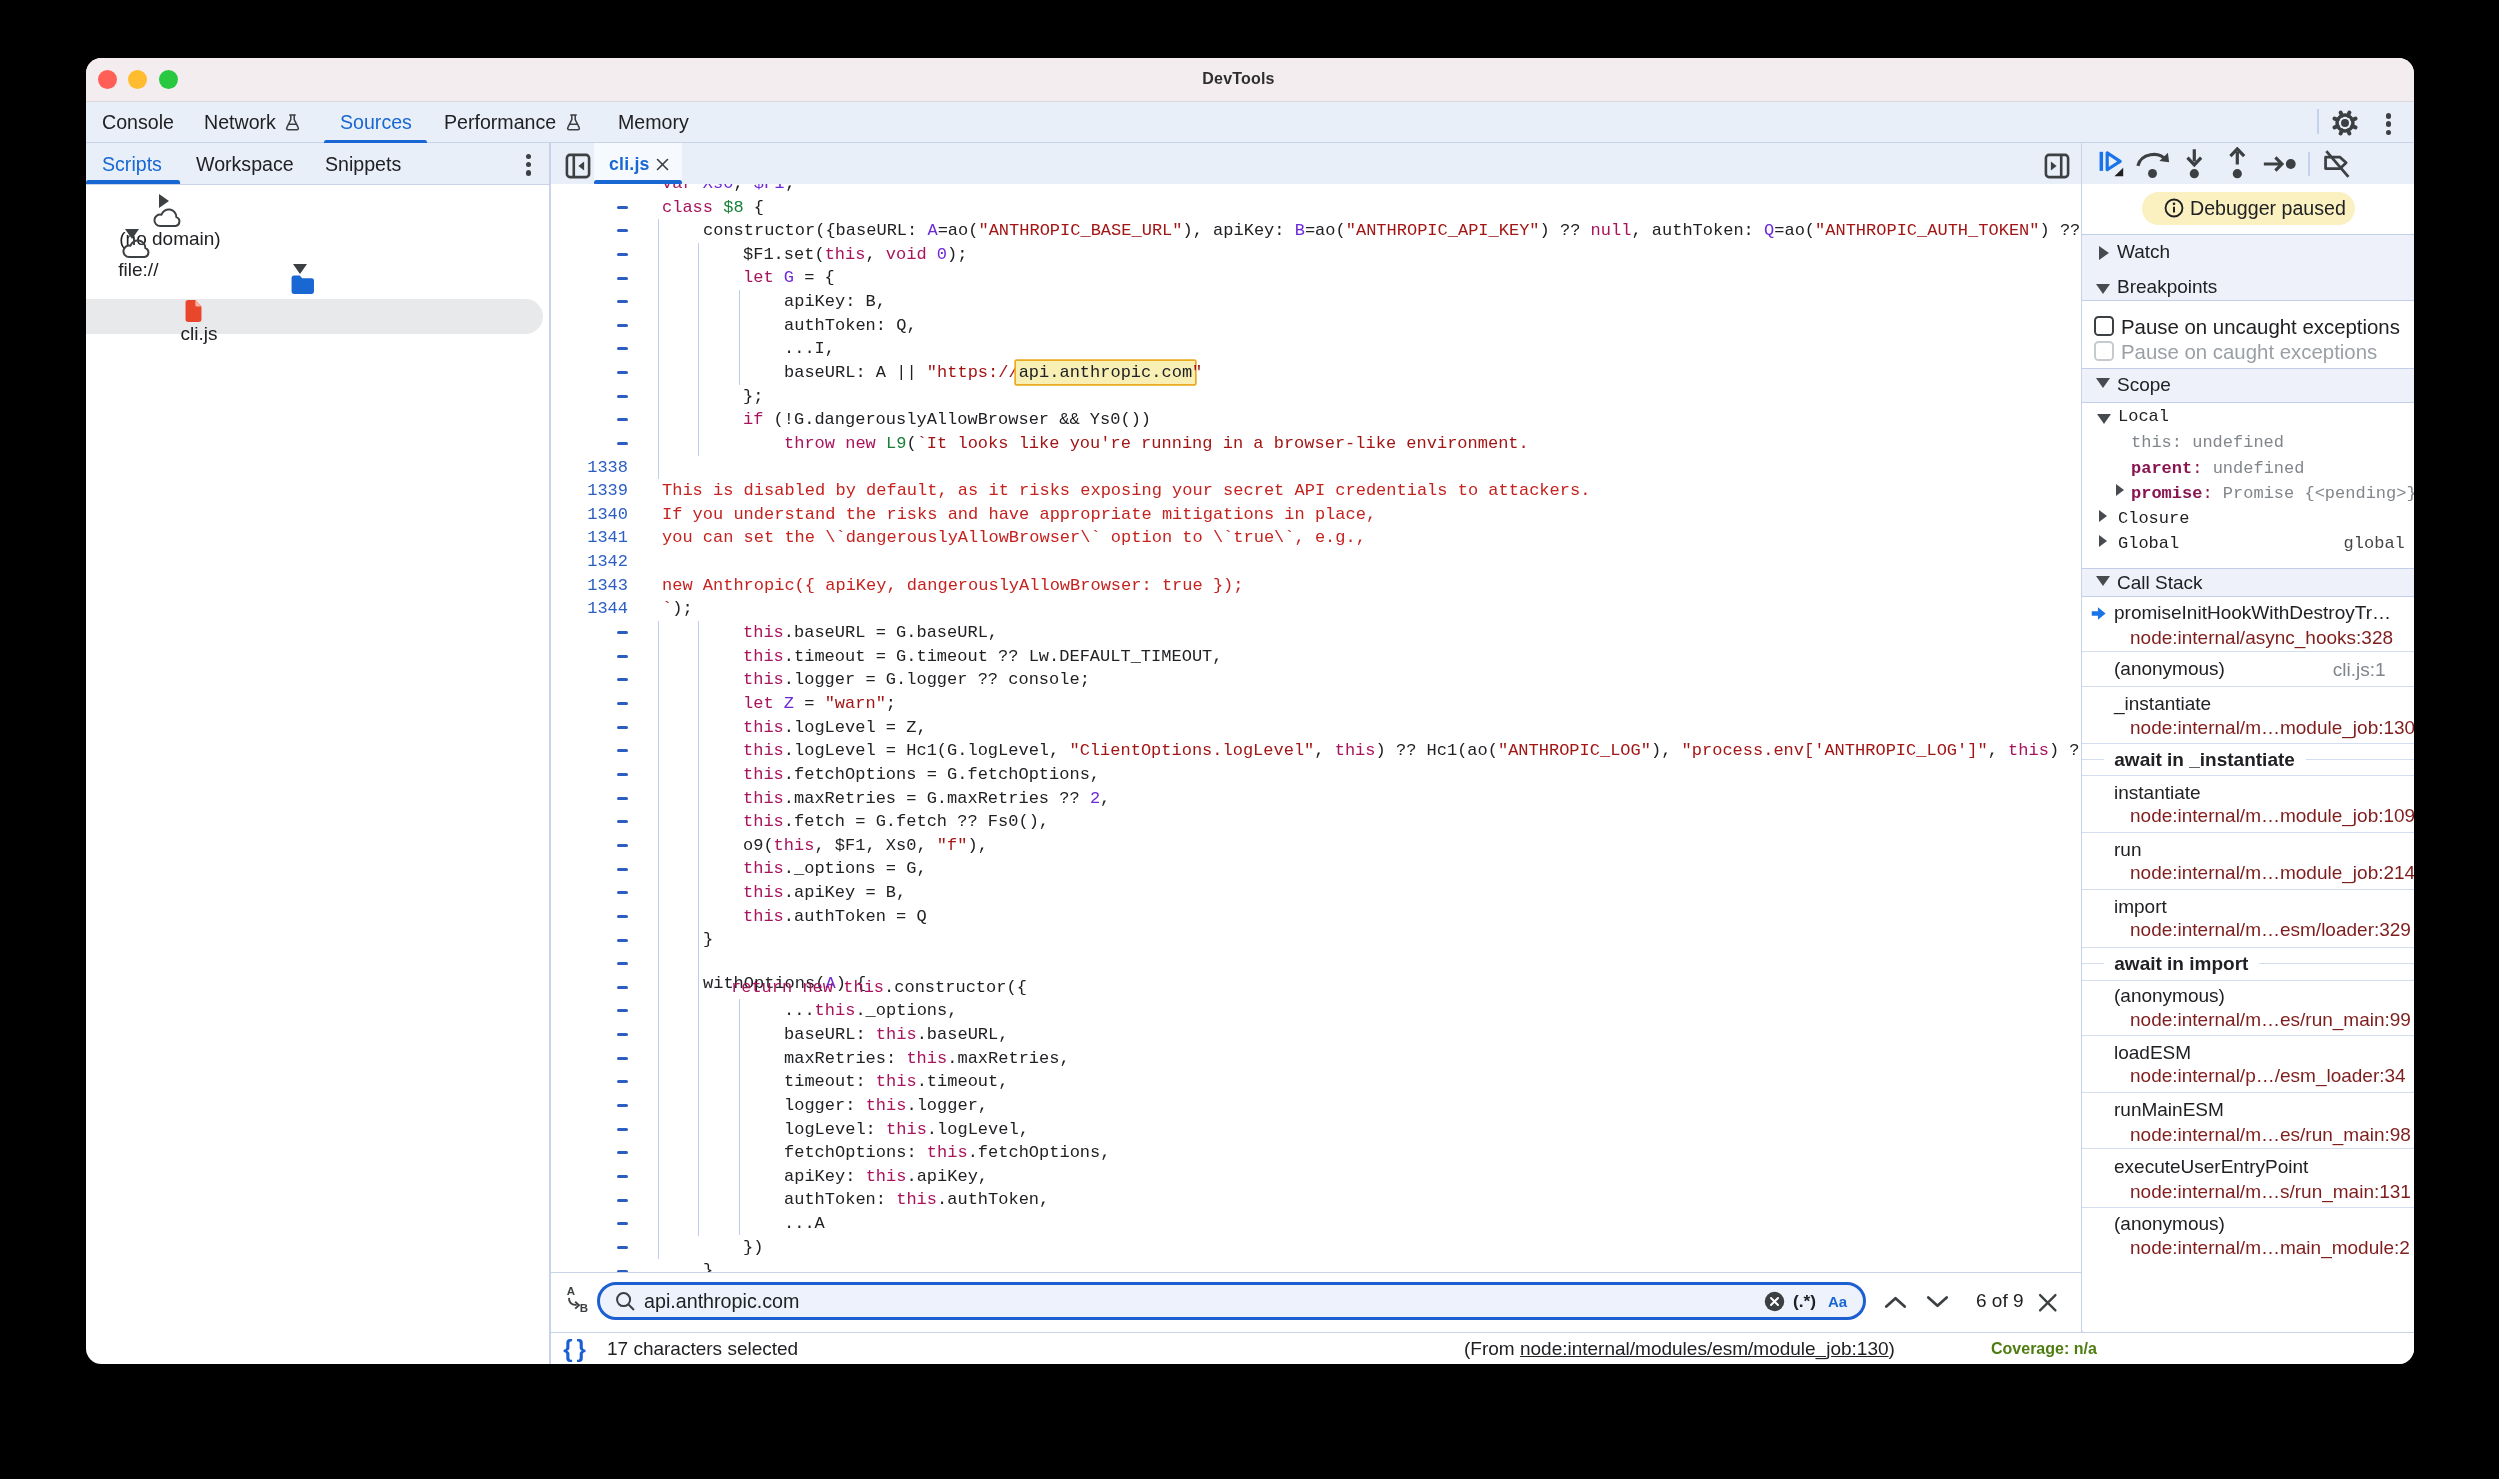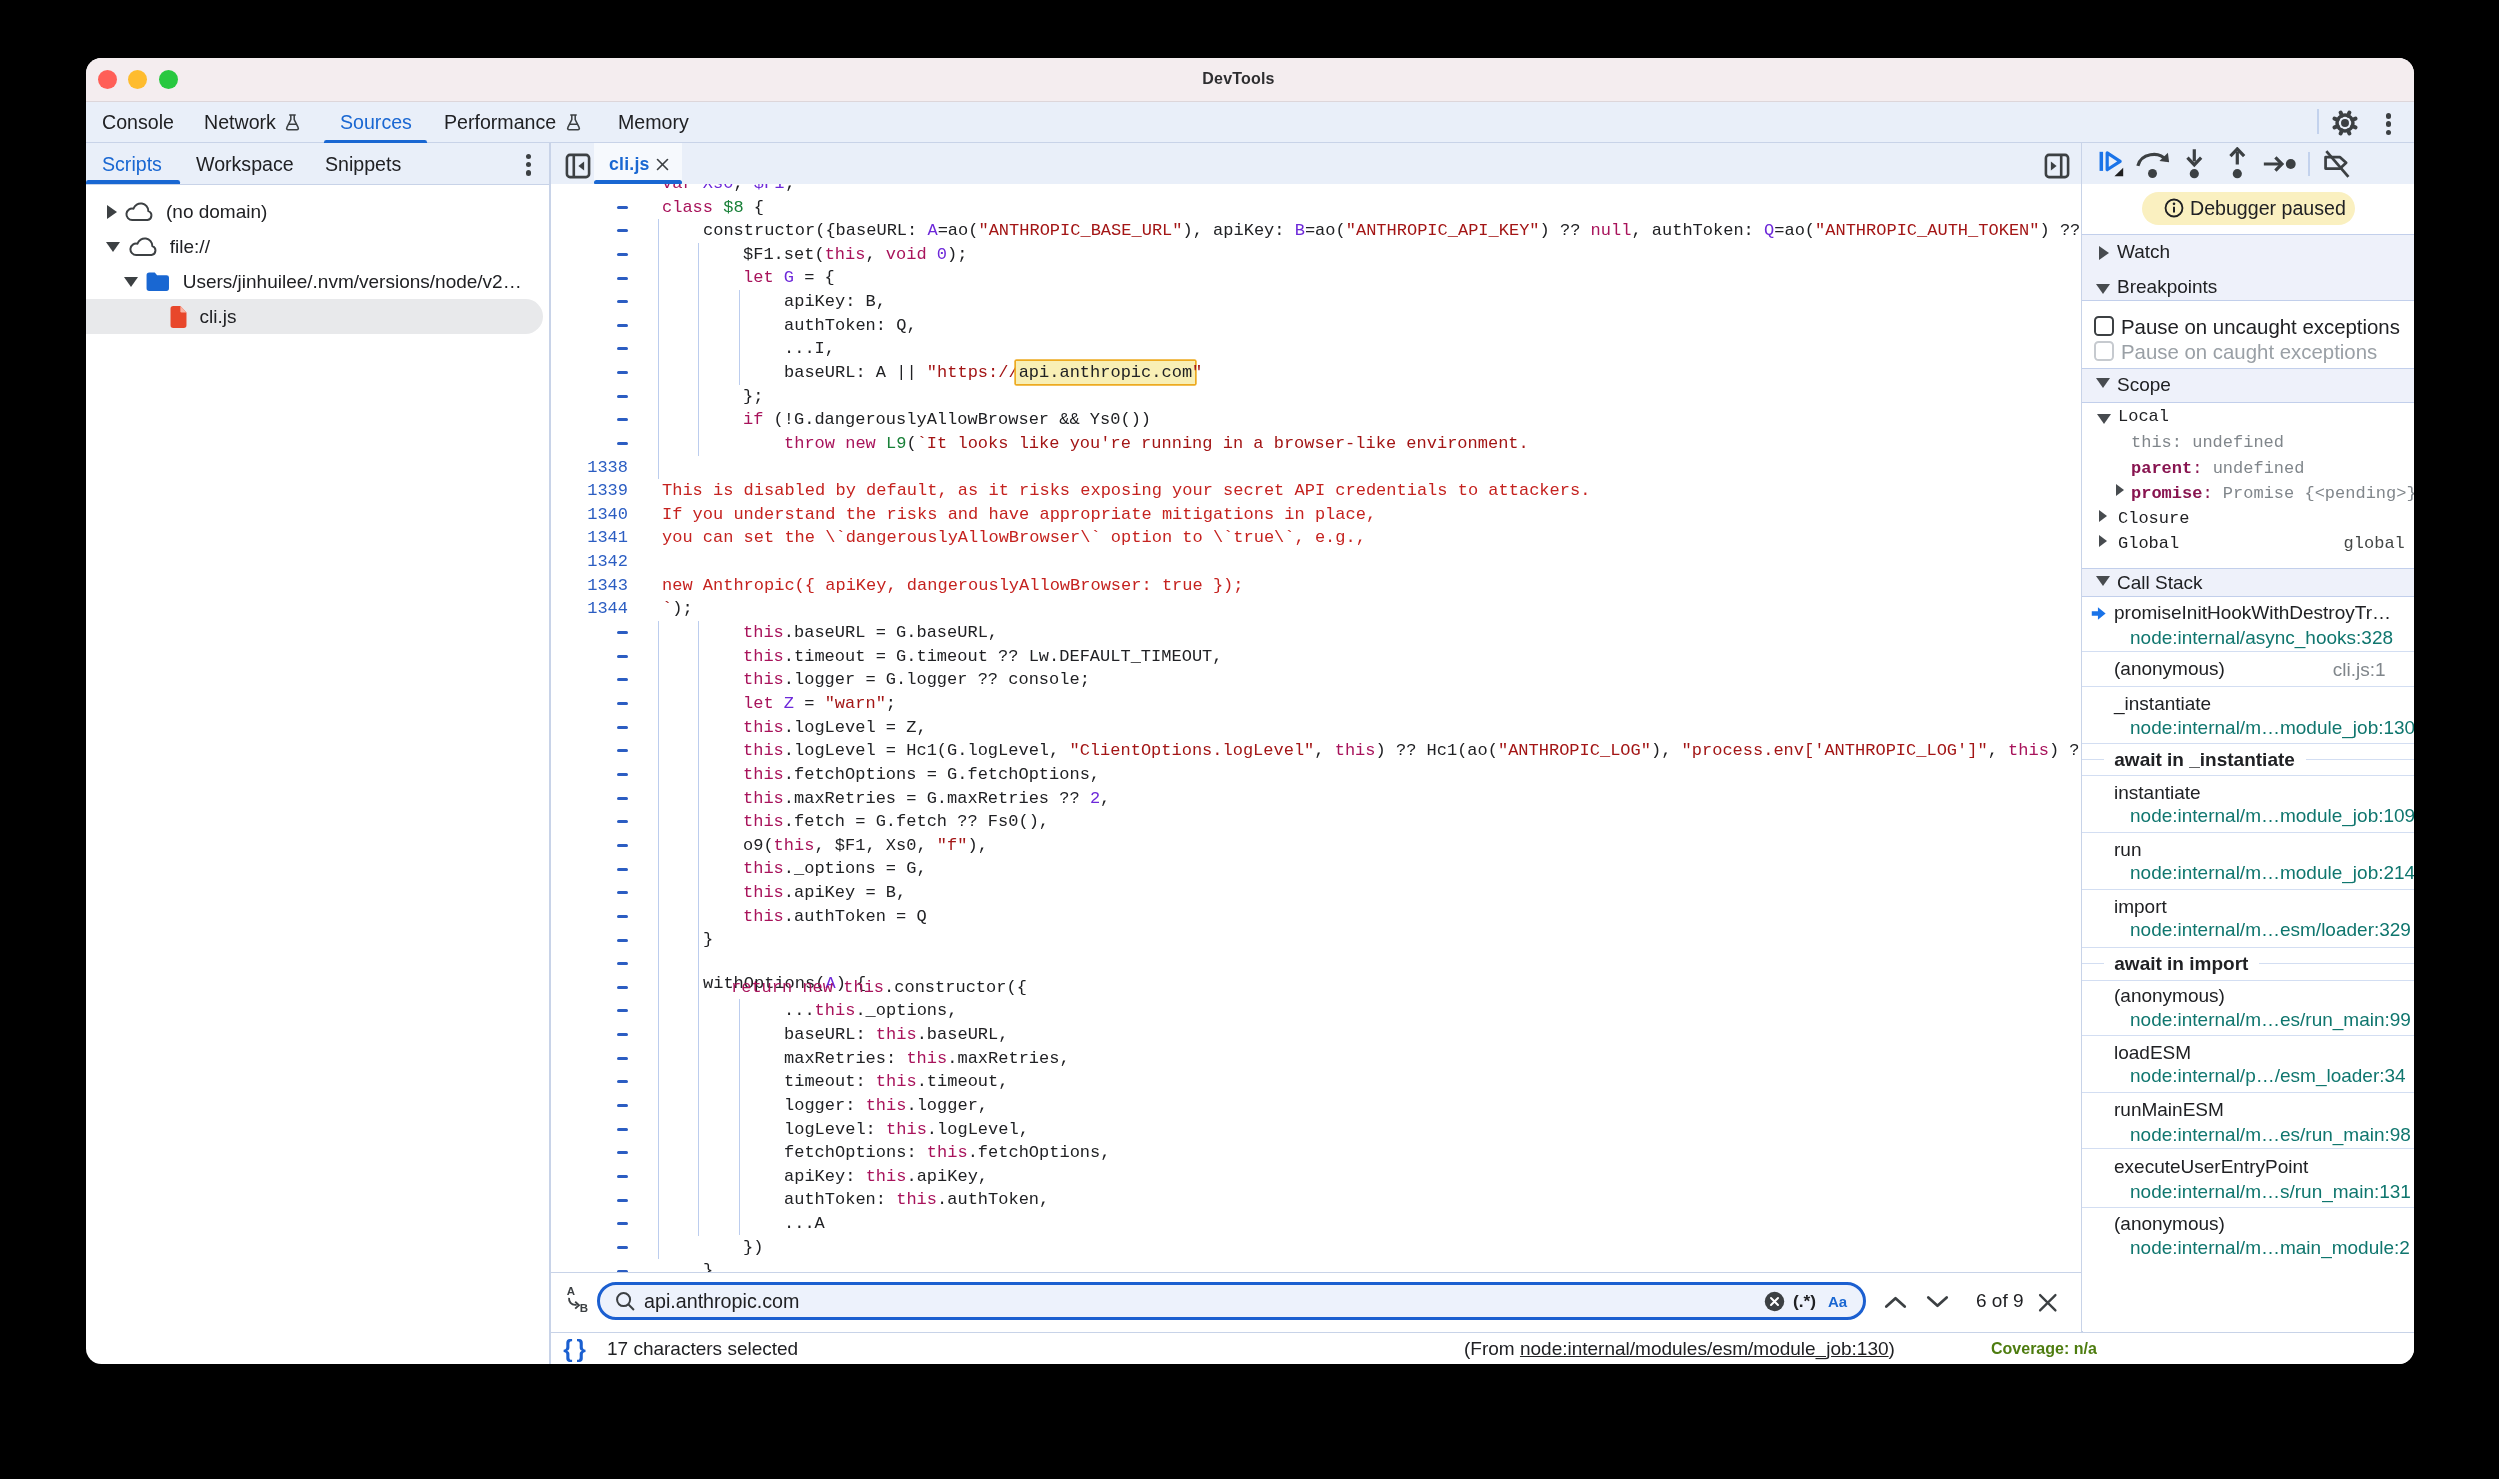--- a/index.html
+++ b/index.html
@@ -9,40 +9,40 @@
 .tl { border-radius:50%; width:19px; height:19px; top:12px; }
 #title { left:-11.5px; width:100%; top:12.3px; text-align:center; font-size:16px; font-weight:bold; color:#2e2e30; letter-spacing:0.2px;}
 #tabbar { left:0; top:44px; width:100%; height:41px; background:#e9eff9; border-bottom:1.2px solid #c8d3e8; }
 .mtab { position:absolute; top:0; height:100%; display:flex; align-items:center; gap:8.5px; font-size:19.6px; color:#202124; }
 #striprow { left:0; top:85px; width:100%; height:42px; background:#e9eff9; border-bottom:1.2px solid #c8d3e8; }
 .vdiv { position:absolute; width:1.5px; background:#c8d3e8; }
 #underline-sources { left:238px; top:38px; width:103px; height:3.8px; background:#1967d2; border-radius:2.3px 2.3px 0 0; }
 #underline-tab { left:508px; top:122px; width:88px; height:4.6px; background:#1967d2; border-radius:3.1px; }
 .kebab i { display:block; width:5.4px; height:5.4px; border-radius:50%; background:#3c4043; margin:2.8px auto; }
 
-.trow { position:absolute; left:0; height:35px; display:flex; align-items:center; font-size:19px; color:#202124; white-space:nowrap; }
+.trow { position:absolute; left:0; height:35px; display:flex; align-items:center; font-size:19px; color:#202124; white-space:nowrap;flex-direction:column; }
 
 #code { left:465px; top:126px; width:1530px; height:1088px; background:#fff; overflow:hidden; }
 .cl { position:absolute; height:23.6px; line-height:23.6px; font-family:"Liberation Mono",monospace; font-size:17px; color:#202124; white-space:pre; }
 .cl .k { color:#a8135b; } .cl .s { color:#a31515; } .cl .e { color:#c5221f; }
 .cl .b { color:#6d28d9; } .cl .g { color:#188038; }
 .cl .hl { background:#f8efb5; box-shadow:0 0 0 1.7px #edaa20; padding:2.3px 2.7px; margin:0 -2.7px; border-radius:0.8px; color:#202124; }
 .lnum { position:absolute; width:77px; left:0px; height:23.6px; line-height:23.6px; text-align:right; font-family:"Liberation Mono",monospace; font-size:17px; color:#2b5dc2; }
 .dash { position:absolute; left:66px; width:10.8px; height:3.4px; border-radius:1.5px; background:#2b5dc2; }
 .guide { position:absolute; width:1.2px; background:#bccdee; }
 
 #searchbar { left:465px; top:1214px; width:1530px; height:59px; background:#fff; border-top:1.2px solid #c8d3e8; }
 #statusbar { left:465px; top:1274px; width:1863px; height:32px; background:#fff; border-top:1.2px solid #c8d3e8; }
 
 #rpanel { left:1996px; top:126px; width:332px; height:1147px; background:#fff; overflow:hidden; }
 .rhdr { position:absolute; left:0; width:100%; background:#eef1fa; border-top:1.2px solid #c2cfeb; border-bottom:1.2px solid #c2cfeb; }
 .rtri { position:absolute; left:15.4px; }
 .mono { font-family:"Liberation Mono",monospace; white-space:nowrap; }
 .fname { position:absolute; left:32px; font-size:19px; color:#202124; height:24.6px; line-height:24.6px; white-space:nowrap; }
-.flink { position:absolute; left:48px; font-size:19px; color:#0f766e; height:23px; line-height:23px; white-space:nowrap; }
+.flink { position:absolute; left:48px; font-size:19px; color:#7f1d1d; height:23px; line-height:23px; white-space:nowrap; }
 .floc { position:absolute; right:28.5px; font-size:19px; color:#80868b; height:24.6px; line-height:26px; }
 .fsep { position:absolute; left:0; width:100%; height:1.2px; background:#d3def2; }
 .awhdr { position:absolute; left:0; width:100%; height:31px; display:flex; align-items:center; }
 .awtxt { font-size:19px; font-weight:bold; color:#202124; padding:0 10.8px 0 0; margin-left:10.8px; white-space:nowrap; }
 .awline { height:1.2px; background:#d3def2; }
 .awline.l { width:21.5px; } .awline.r { flex:1; }
 svg { display:block; }
 </style></head><body>
 <div id="win">
   <div class="abs" id="titlebar">

